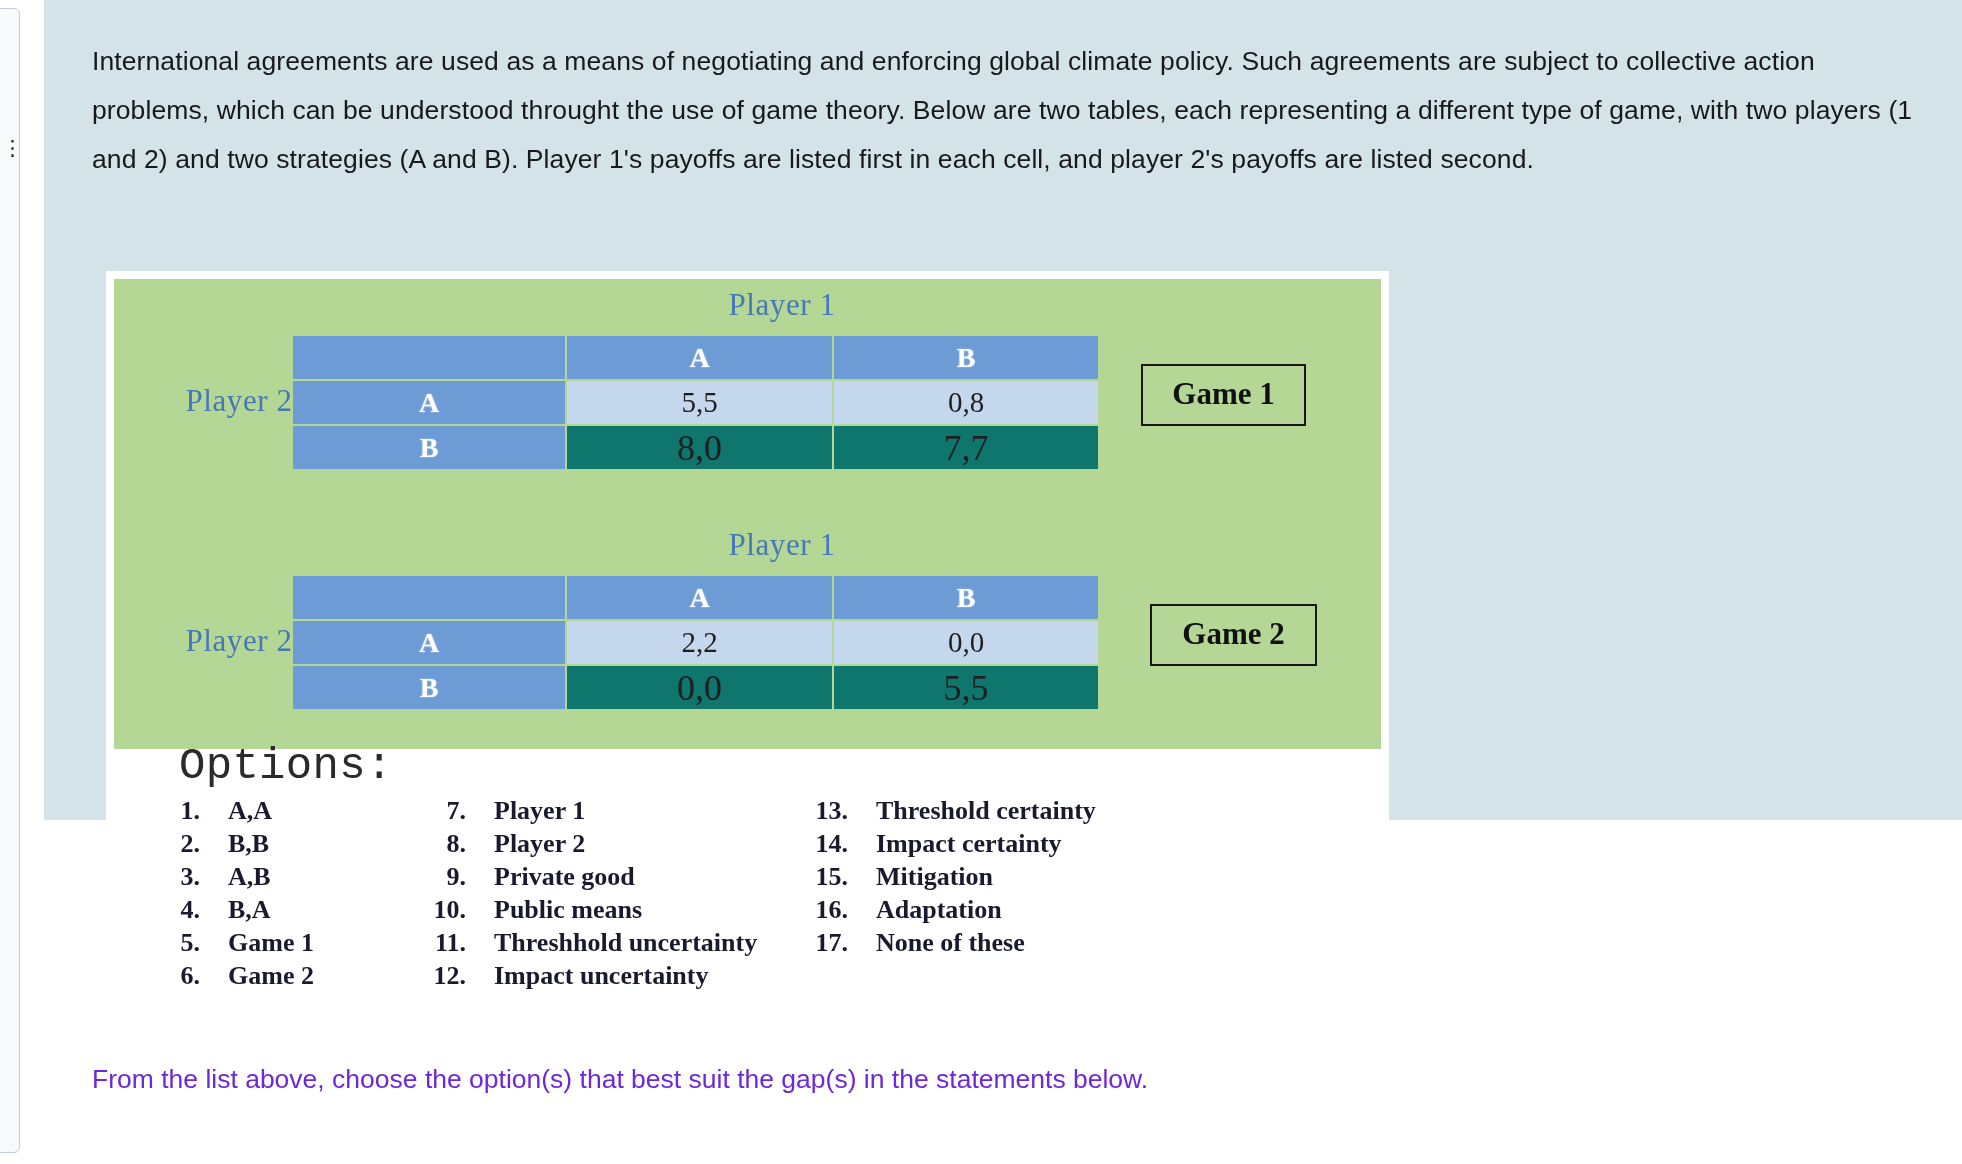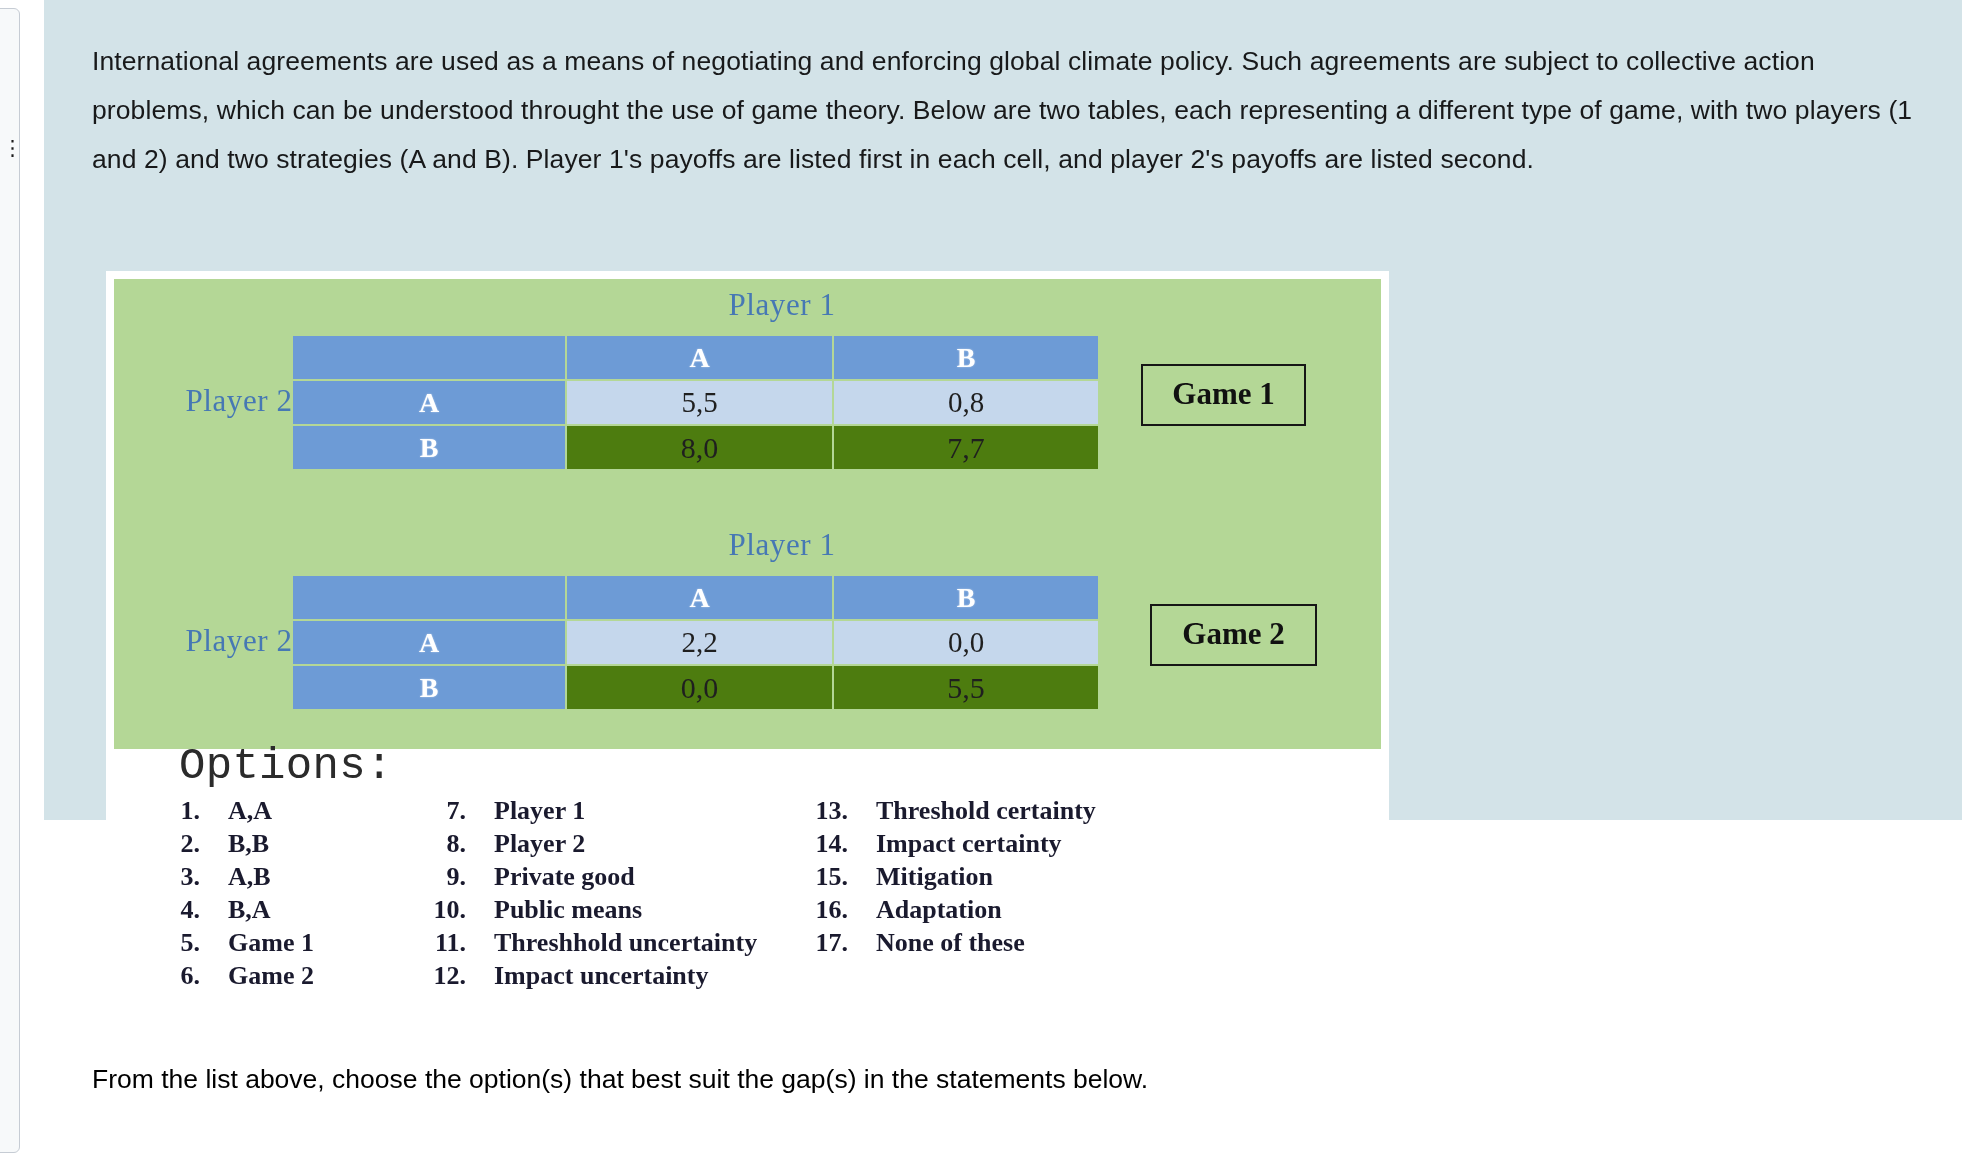--- a/index.html
+++ b/index.html
@@ -155,23 +155,23 @@
   td.hdr-blank { height: 43px; }
   td.hdr-col   { height: 43px; }
   td.hdr-row   { height: 43px; }
 
   td.cell-light {
     background: #c5d7ec;
     color: #1f1f1f;
     font-size: 29px;
   }
   td.cell-lighter {
-    background: #4d7c0f;
+    background: #0f766e;
     color: #1f1f1f;
-    font-size: 30px;
+    font-size: 36px;
   }
 
   .game-tag {
     position: absolute;
     top: 77px;
     border: 2px solid #161616;
     background: transparent;
     font-family: "Liberation Serif", serif;
     font-size: 31px;
     font-weight: bold;
@@ -228,21 +228,21 @@
   #options-col-2 .option-num { width: 62px; }
   #options-col-3 .option-num { width: 62px; }
 
   .closing-line {
     position: absolute;
     left: 48px;
     top: 1059px;
     width: 1800px;
     font-size: 26.5px;
     line-height: 40px;
-    color: #000000;
+    color: #6d28d9;
   }
 </style>
 </head>
 <body>
 
 <div id="left-strip">
   <div id="left-panel">
     <div id="left-panel-glyph">⋮</div>
   </div>
 </div>

